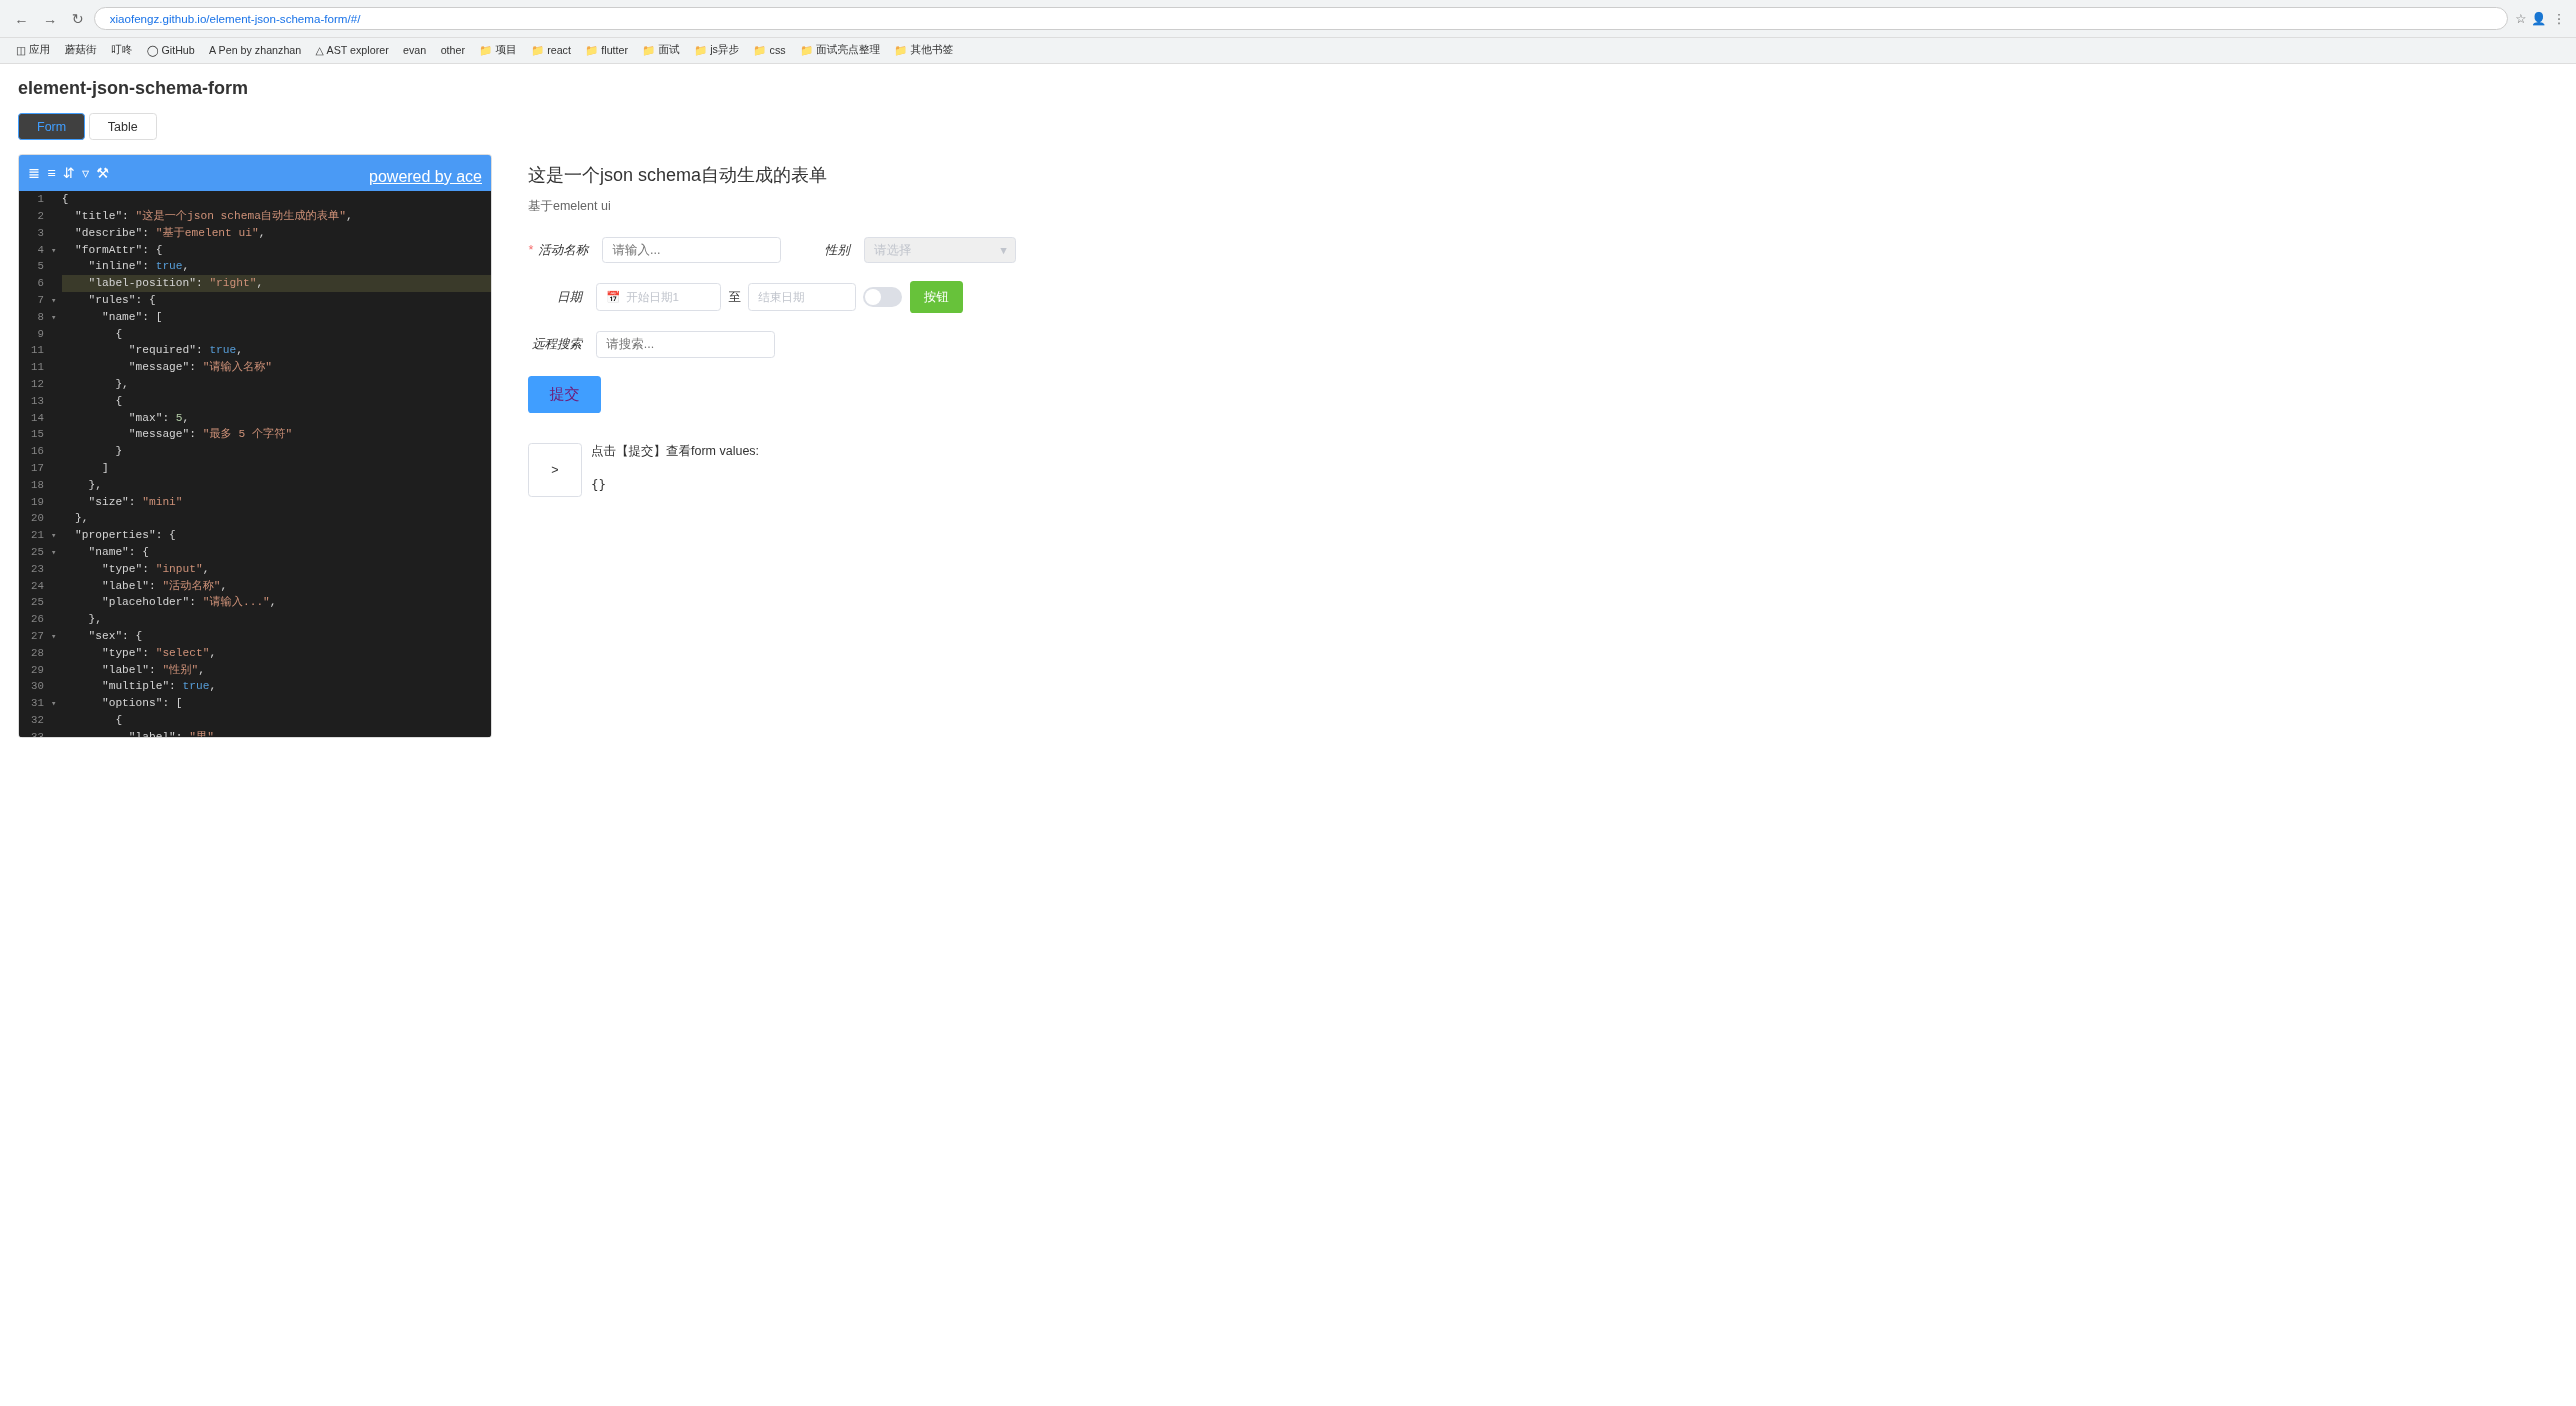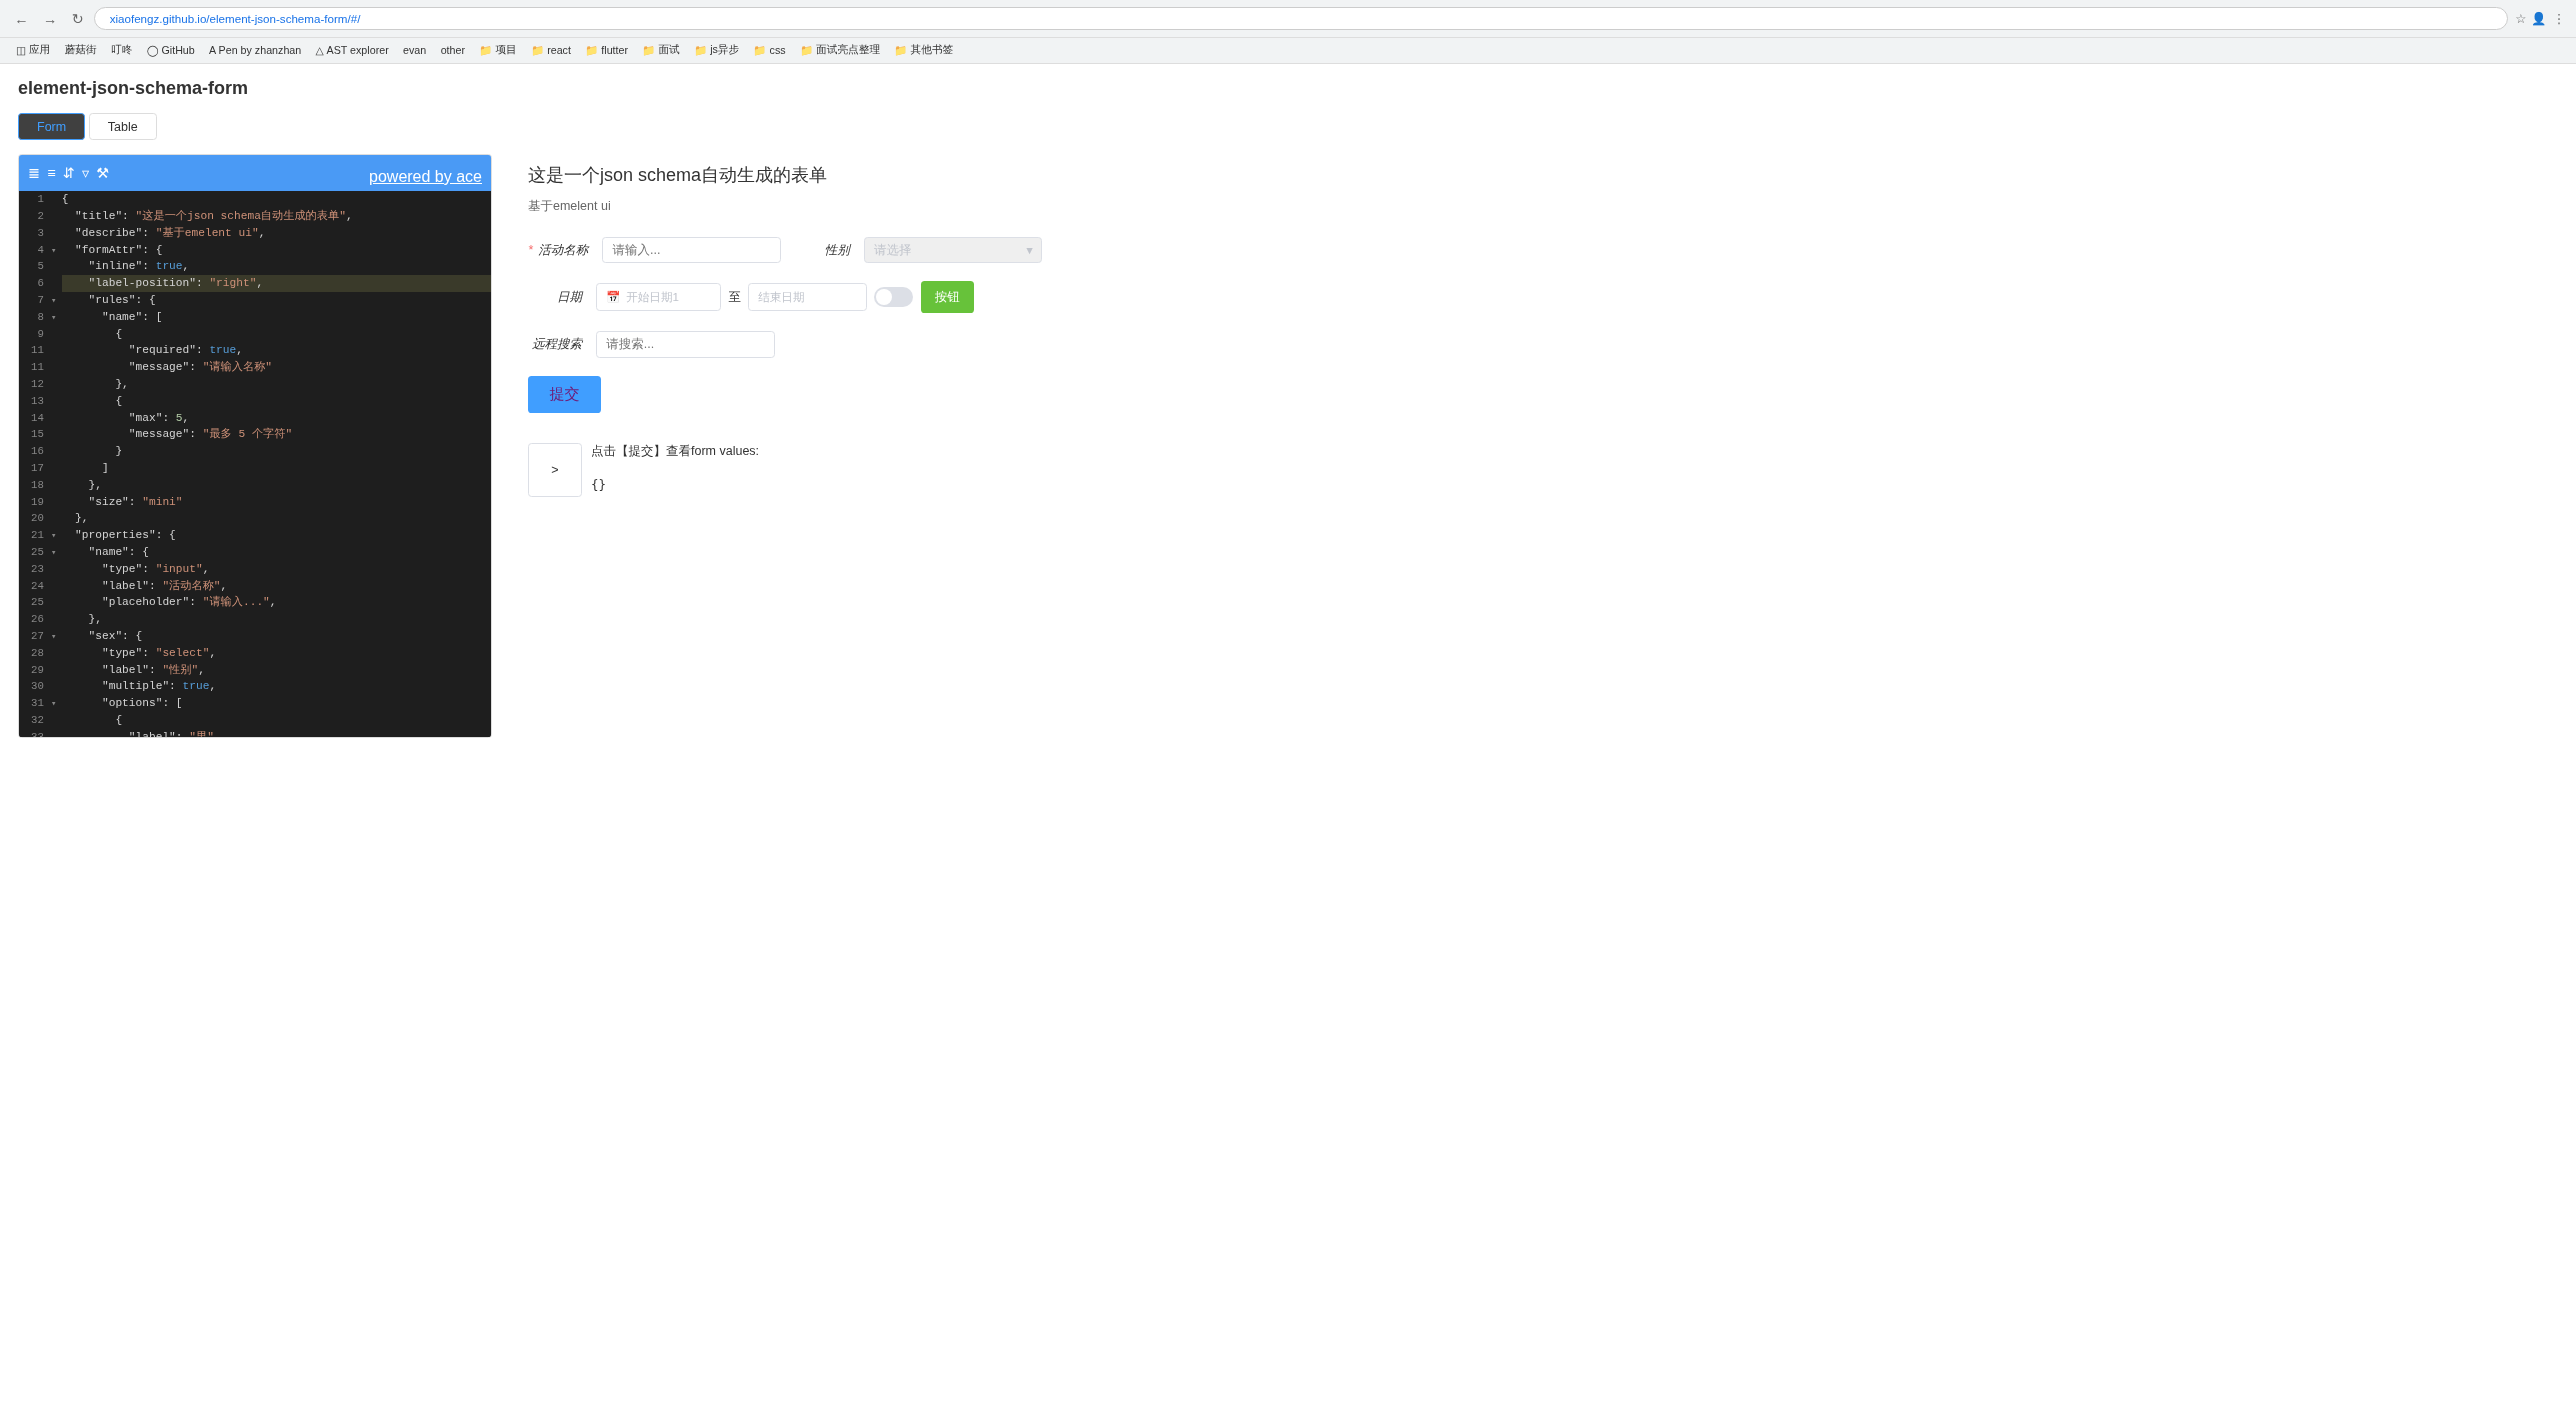--- a/index.html
+++ b/index.html
@@ -572,37 +572,37 @@
 
       
       <div class="form-row">
         <span class="form-label">
           <span class="required-star">*</span>
           <span>活动名称</span>
         </span>
         <input class="form-input" type="text" placeholder="请输入..." style="">
         <span class="form-label">性别</span>
         <div class="select-wrapper">
-          <select style="color:#c0c4cc; border:0.9px solid #dcdfe6; border-radius:3.6px; padding:5.4px 27px 5.4px 9px; font-size:12.5px; width:178px; outline:none; appearance:none;">
+          <select style="color:#c0c4cc; border:0.9px solid #dcdfe6; border-radius:3.6px; padding:5.4px 27px 5.4px 9px; font-size:12.5px; width:152px; outline:none; appearance:none;">
             <option value="">请选择</option>
           </select>
           <span class="select-arrow">▼</span>
         </div>
       </div>
 
       
       <div class="form-row">
         <span class="form-label">日期</span>
         <div class="date-range">
           <div class="date-input">
             <span class="calendar-icon">📅</span>
             <span style="color:#c0c4cc; font-size:11.6px;">开始日期1</span>
           </div>
           <span class="date-separator">至</span>
-          <div class="date-input" style="width:119px;">
+          <div class="date-input" style="width:108px;">
             <span style="color:#c0c4cc; font-size:11.6px;">结束日期</span>
           </div>
           <div class="toggle">
             <div class="toggle-dot"></div>
           </div>
           <button class="btn-green">按钮</button>
         </div>
       </div>
 
       

